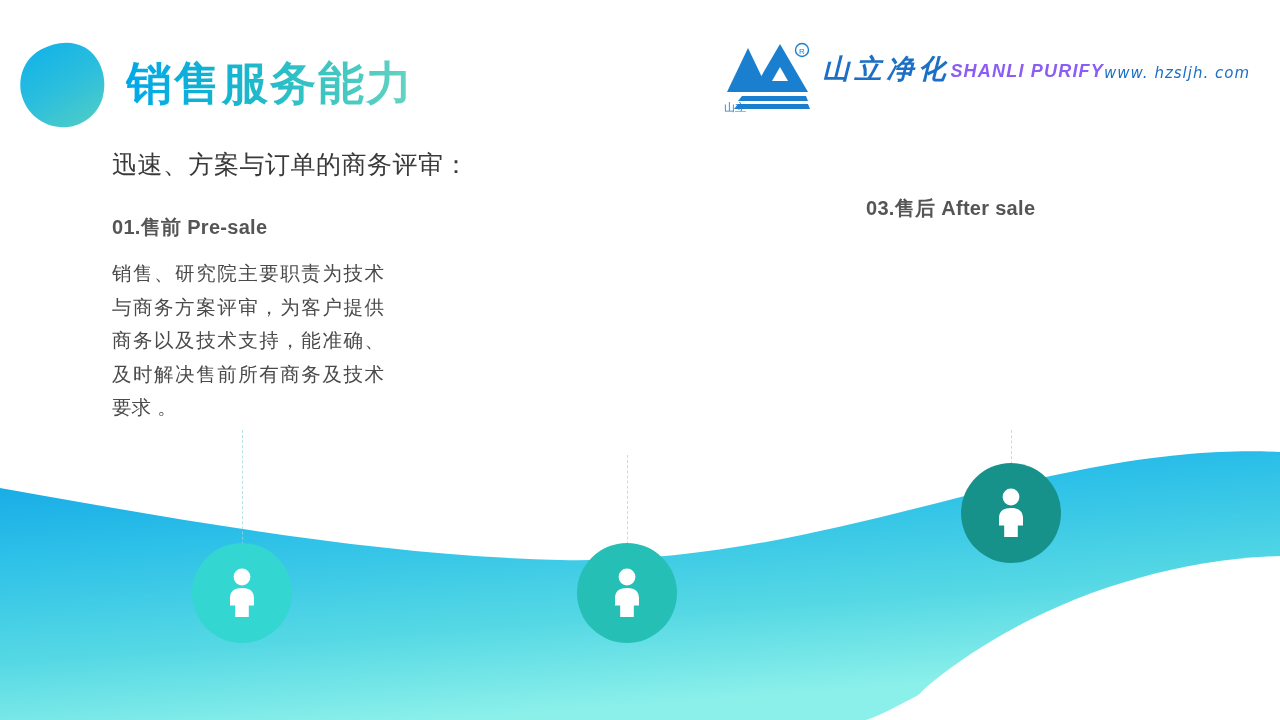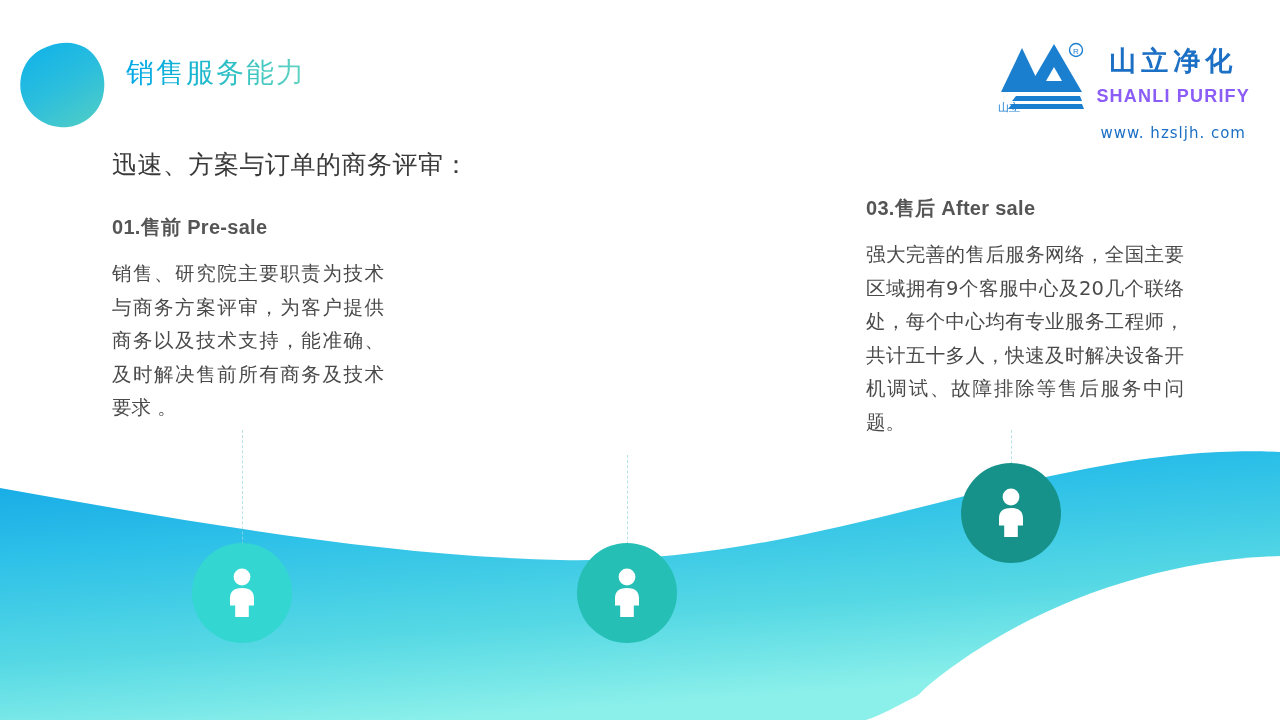--- a/index.html
+++ b/index.html
@@ -36,22 +36,22 @@
     top: 38px;
     width: 96px;
     height: 96px;
   }
 
   
   .slide-title {
     position: absolute;
     left: 126px;
     top: 56px;
-    font-size: 28px;
-    font-weight: normal;
+    font-size: 46px;
+    font-weight: bold;
     letter-spacing: 2px;
     line-height: 1.2;
     background: linear-gradient(95deg, #00a8ea 0%, #17b5cf 38%, #3ec6c0 70%, #66d4c4 100%);
     -webkit-background-clip: text;
     background-clip: text;
     color: transparent;
     -webkit-text-fill-color: transparent;
     white-space: nowrap;
   }
 
@@ -64,23 +64,24 @@
     align-items: flex-start;
     gap: 8px;
   }
   .logo-mark {
     position: relative;
     width: 92px;
     height: 74px;
   }
   .logo-text {
     display: flex;
-    flex-direction: column;
-    align-items: center;
+    flex-direction: row;
+    align-items: flex-end;
     padding-top: 7px;
+    font-style: italic;
   }
   .logo-cn {
     font-size: 27px;
     font-weight: bold;
     color: #1B6FC4;
     letter-spacing: 5px;
     line-height: 1;
     font-family: "DejaVu Sans", "Liberation Sans", sans-serif;
   }
   .logo-en {
@@ -261,21 +262,20 @@
   </div>
 
   <div class="column" id="col-2">
   </div>
 
   <div class="column" id="col-3">
     <div class="col-heading">
       <span class="num">03.</span><span class="cn">售后</span>
       <span class="en">After sale</span>
     </div>
-    <div class="col-body">强大完善的售后服务网络，全国主要区域拥有9个客服中心及20几个联络处，每个中心均有专业服务工程师，共计五十多人，快速及时解决设备开机调试、故障排除等售后服务中问题。</div>
   </div>
 
   <div class="badge" id="badge-1" style="background: rgb(51, 214, 208);">
     <svg width="40" height="52" viewBox="0 0 40 52" xmlns="http://www.w3.org/2000/svg">
       <circle cx="20" cy="10" r="8.4" fill="#ffffff"></circle>
       <path d="M 20,21
                C 28.5,21 32,25 32,31.5
                L 32,38.5 L 26.8,38.5 L 26.8,50 L 13.2,50 L 13.2,38.5 L 8,38.5 L 8,31.5
                C 8,25 11.5,21 20,21 Z" fill="#ffffff"></path>
     </svg>

